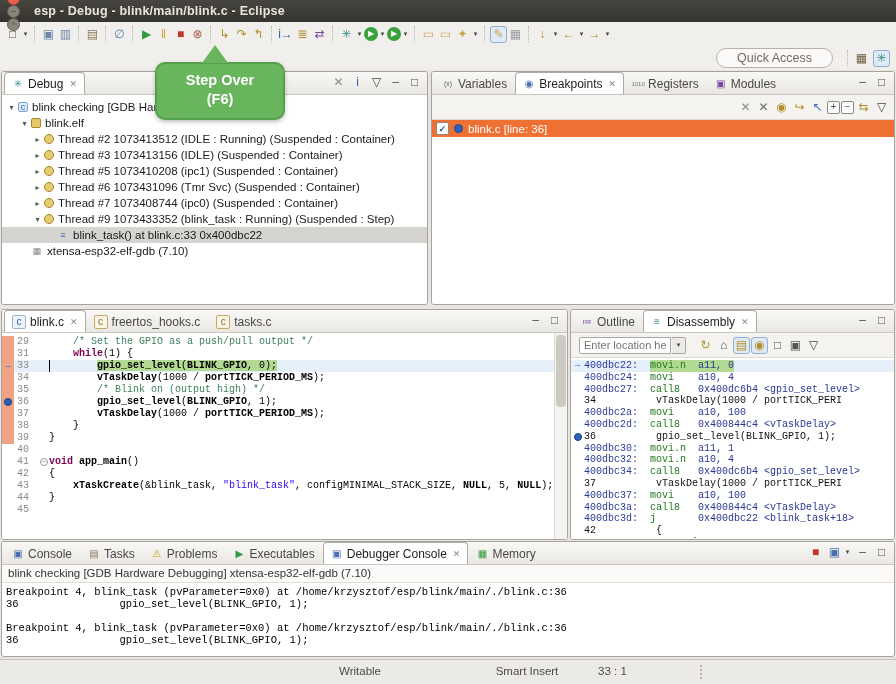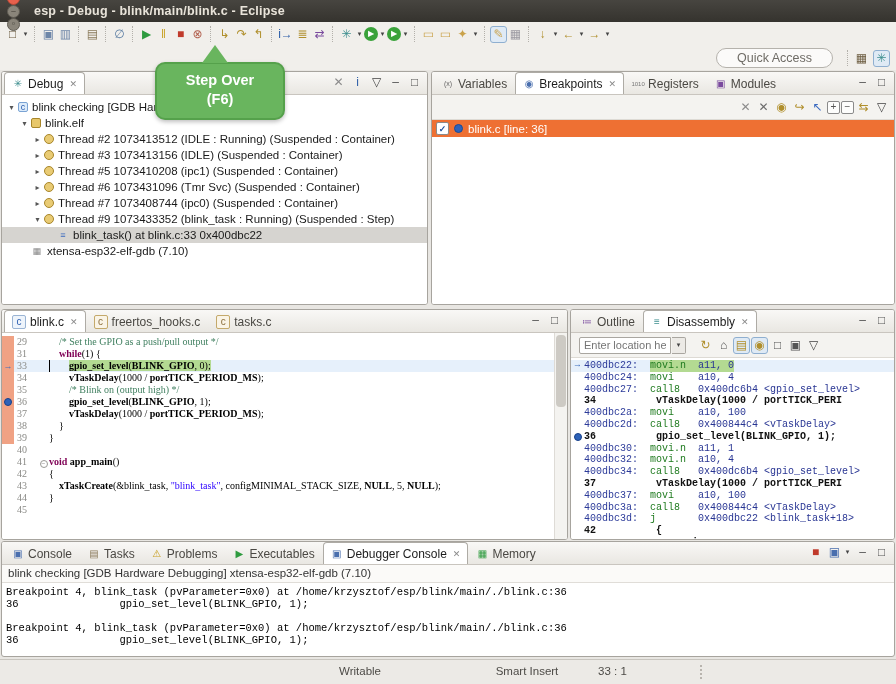--- a/index.html
+++ b/index.html
@@ -59,22 +59,22 @@
     font-size:11.5px;padding-left:4px;gap:5px}
   #bp-check{width:11px;height:11px;background:#fff;border:1px solid #8a8a8a;border-radius:2px;
     display:inline-flex;align-items:center;justify-content:center;font-size:9px;color:#1d4f9c;font-weight:bold}
   #bp-dot{width:9px;height:9px;border-radius:50%;background:#2d62b8;border:1px solid #1c4a94;box-sizing:border-box}
   #bp-details{flex:none;height:57px;border-top:1px solid #c6c3bd;background:#fafaf8;
     font-size:11.5px;color:#333;padding:6px 8px;box-sizing:border-box}
 
   
   #editor-body{flex:1;position:relative;overflow:hidden;background:#fff;padding-top:3px}
   #ed-lines{position:absolute;left:0;top:3px;right:12px}
-  .eline{height:12px;display:flex;align-items:flex-end;white-space:pre;
-    font-family:Liberation Serif, serif;font-size:10px;line-height:12px}
+  .eline{height:12px;display:flex;align-items:center;white-space:pre;
+    font-family:Liberation Mono, monospace;font-size:10px;line-height:12px}
   .eline.cur{background:#e6f0fb}
   .erul{width:12px;height:12px;flex:none;position:relative;display:flex;align-items:center;justify-content:center}
   .erul.range{background:#f0a284}
   .mk-arrow{color:#3f6fbf;font-weight:bold;font-size:9px}
   .mk-bp{width:8px;height:8px;border-radius:50%;background:#2d62b8;border:1px solid #17408a;box-sizing:border-box}
   .enum{width:24px;flex:none;color:#8a8a86;padding-left:3px;box-sizing:border-box}
   .efold{width:11px;flex:none;display:flex;align-items:center;justify-content:center}
   .foldm{width:8px;height:8px;border:1px solid #9a9a96;border-radius:50%;color:#666;font-size:7px;
     line-height:6px;text-align:center;background:#fff;box-sizing:border-box}
   .ecode{flex:1;position:relative}
@@ -92,21 +92,21 @@
     display:inline-flex;align-items:center;justify-content:center;font-size:7px;color:#444;
     border-radius:0 2px 2px 0;box-sizing:border-box;margin-right:6px}
   #disasm-vt{justify-content:flex-start;padding-left:8px}
   #disasm-icons{display:flex;align-items:center;gap:1px;margin-left:4px}
   #disasm-lines{flex:1;overflow:hidden;padding-top:2px;background:#fff}
   .drow{height:11.8px;display:flex;white-space:pre;font-family:"Liberation Mono",monospace;
     font-size:10px;line-height:11.8px}
   .drow.cur{background:#e6f0fb}
   .dmark{width:13px;flex:none;text-align:center;display:flex;align-items:center;justify-content:center}
   .da{color:#2b3a99}.dop{color:#1e7a1e}.darg{color:#283593}.dsym{color:#283593}
-  .dsrc{font-weight:bold;color:#111}
+  .dsrc{font-weight:normal;color:#111}
 
   
   #console-head{height:18px;font-size:11.5px;color:#333;padding:2px 6px;box-sizing:border-box;
     border-bottom:1px solid #e0ddd8;background:#fbfaf8}
   #console-lines{flex:1;overflow:hidden;padding:3px 0 0 4px}
   .cline{font-family:"Liberation Mono",monospace;font-size:10.5px;line-height:12px;white-space:pre;color:#000}
 
   
   #statusbar{position:absolute;left:0;top:659px;width:896px;height:25px;background:#eceae6;
     border-top:1px solid #c8c5bf;font-size:11.5px;color:#4d4b47}

